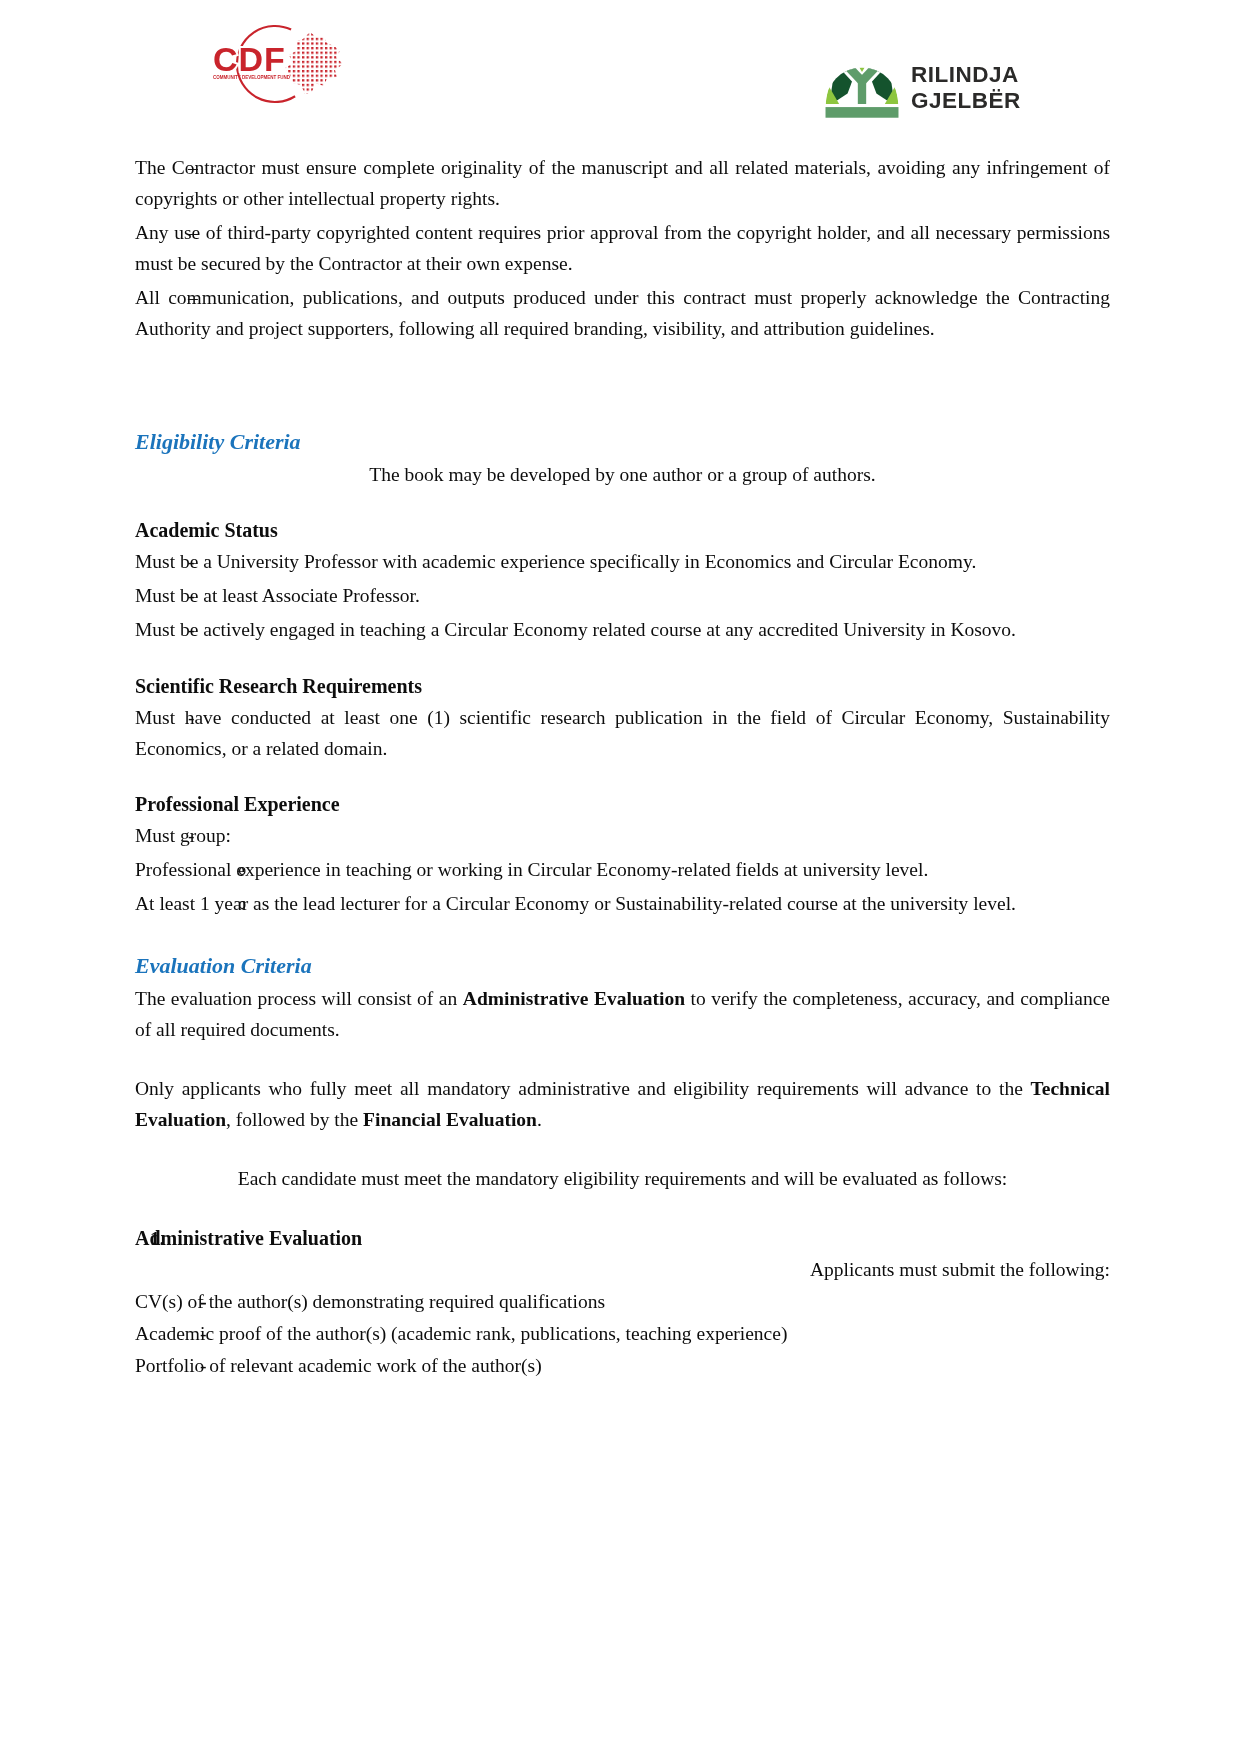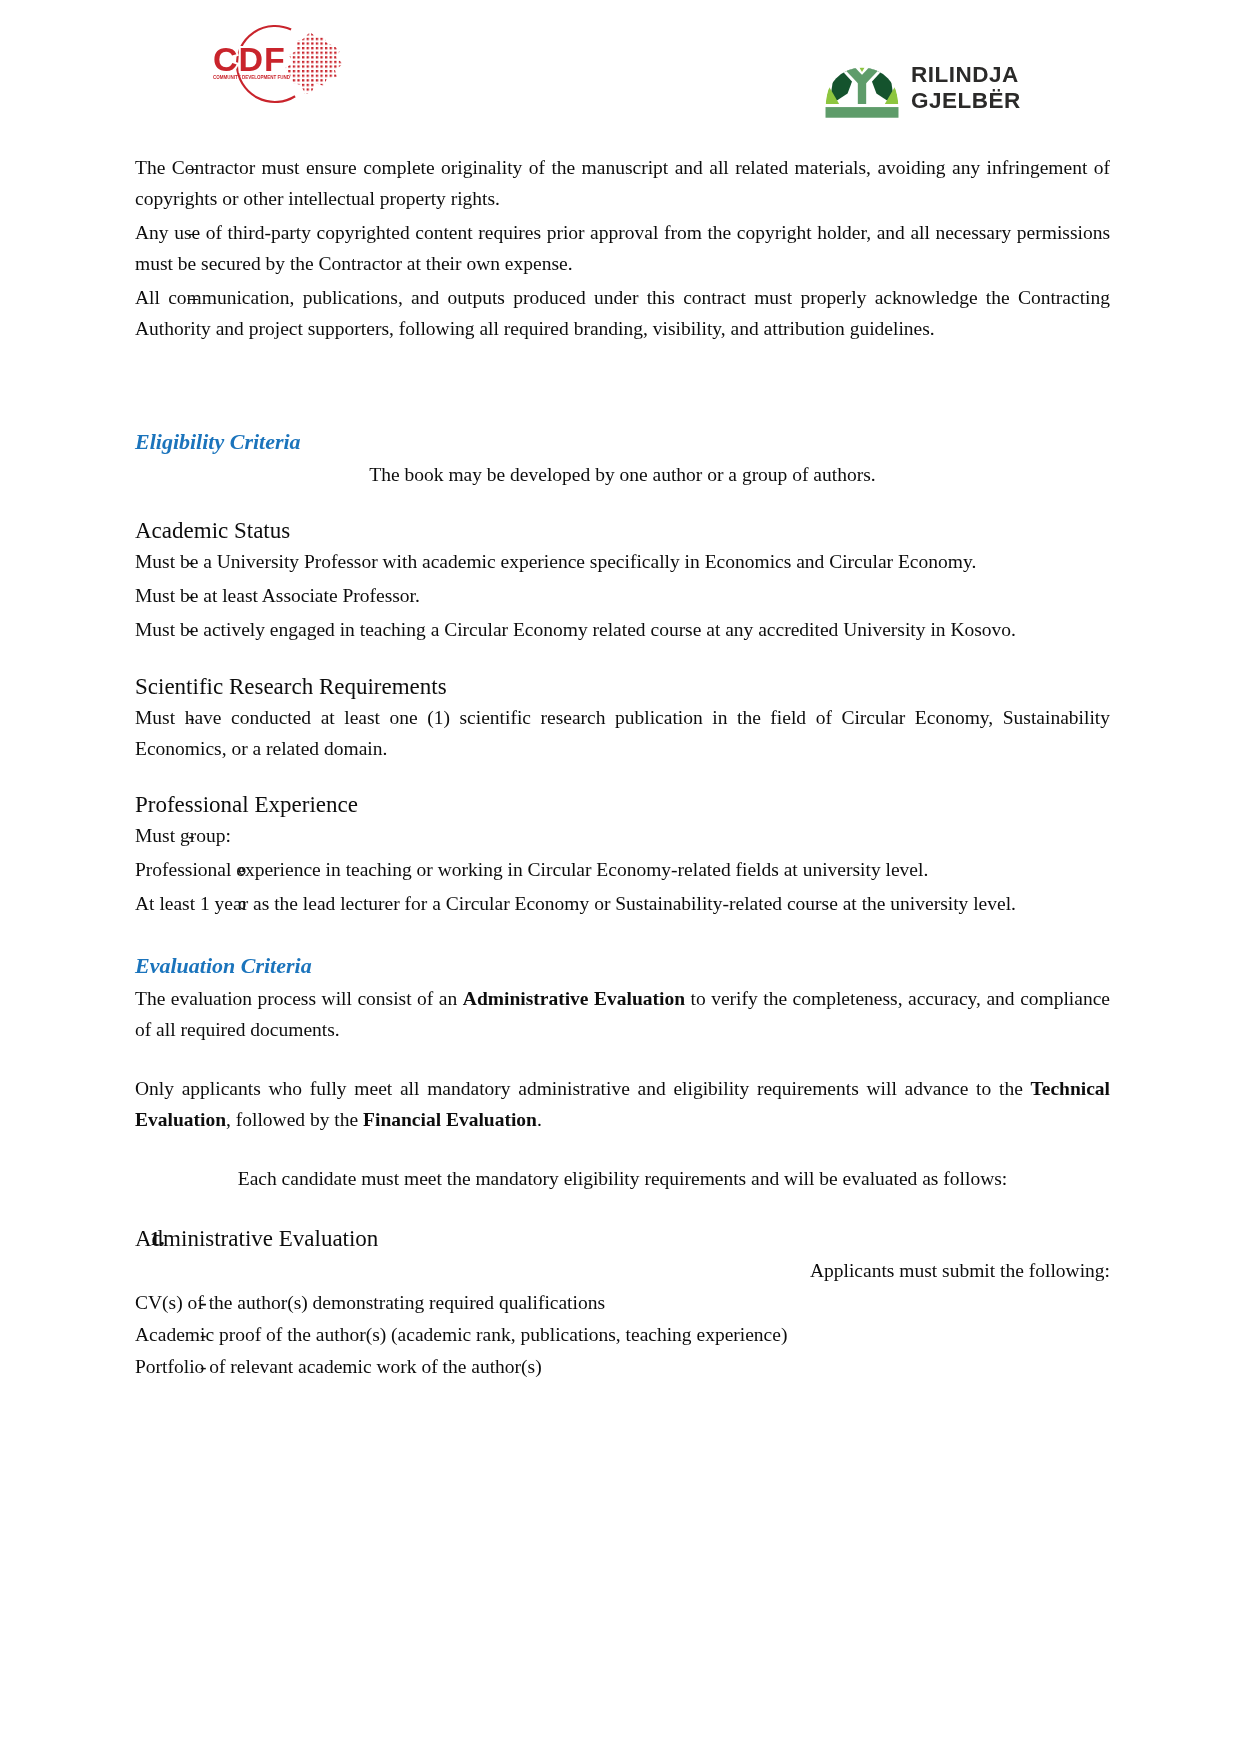--- a/index.html
+++ b/index.html
@@ -21,21 +21,21 @@
   .rg-logo{position:absolute;left:824px;top:46px;display:flex;align-items:center;}
   .rg-icon{flex:0 0 auto;}
   .rg-text{margin-left:11px;padding-top:12px;font-family:"Liberation Sans",sans-serif;
     font-weight:bold;font-size:22.5px;line-height:26px;letter-spacing:0.5px;color:var(--logo-text);}
   
   .content{position:absolute;left:135px;top:140px;width:975px;font-size:19.5px;line-height:31px;}
   .content p,.content h2,.content h3,.content div{margin:0;padding:0;}
   .para{text-align:justify;}
   .plain{text-align:center;}
   .heading-blue{color:var(--heading-blue);font-weight:bold;font-style:italic;font-size:22px;line-height:34px;text-align:left;}
-  .heading-bold{font-weight:normal;font-size:23px;line-height:31px;text-align:left;}
+  .heading-bold{font-weight:bold;font-size:20px;line-height:31px;text-align:left;}
   .li{position:relative;text-align:justify;}
   .b1{padding-left:92px;}
   .b1>.marker{position:absolute;left:53px;top:0;}
   .b2{padding-left:133px;}
   .b2>.marker{position:absolute;left:103px;top:1px;font-family:"DejaVu Sans Mono",monospace;font-size:14px;}
   .b3{padding-left:100px;}
   .b3>.marker{position:absolute;left:65px;top:0;}
   .list .li + .li{margin-top:3px;}
   .list-tight .li + .li{margin-top:1px;}
   .numbered{position:relative;padding-left:50px;text-align:left;}

